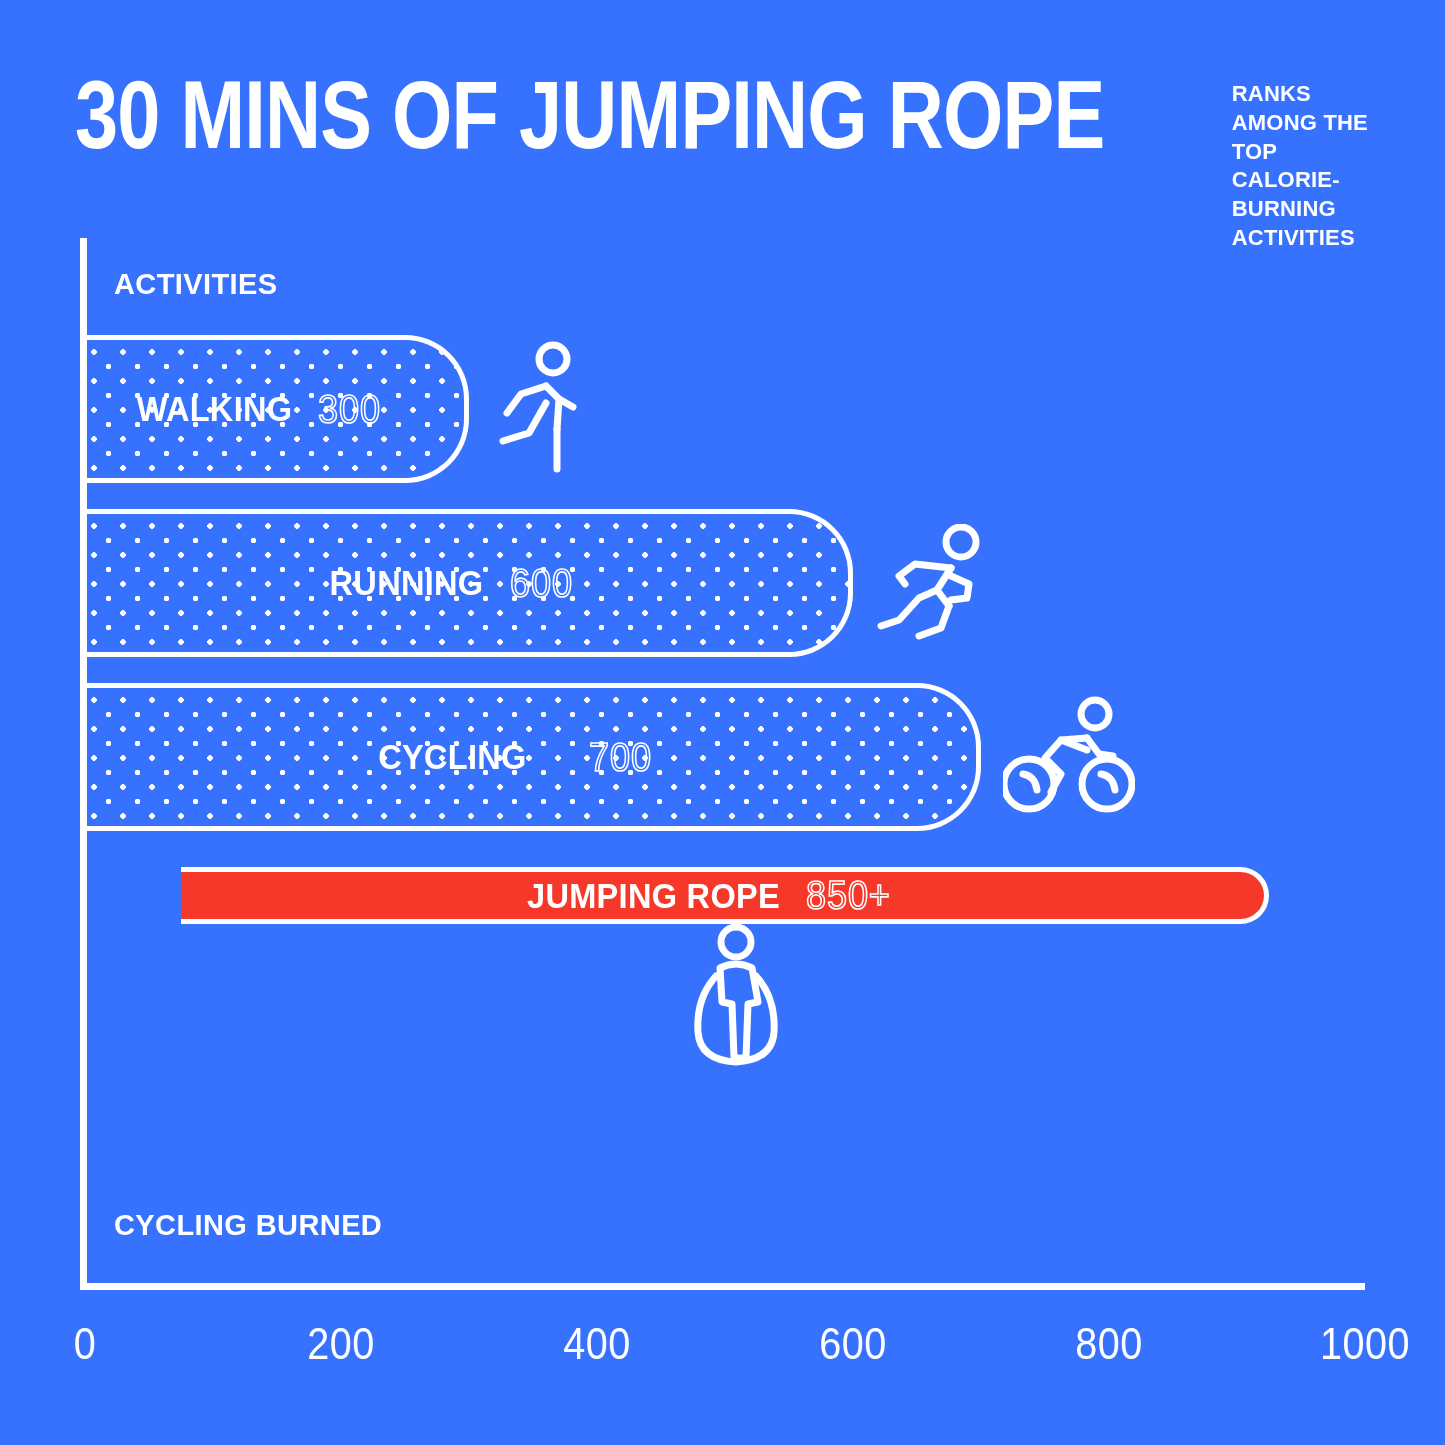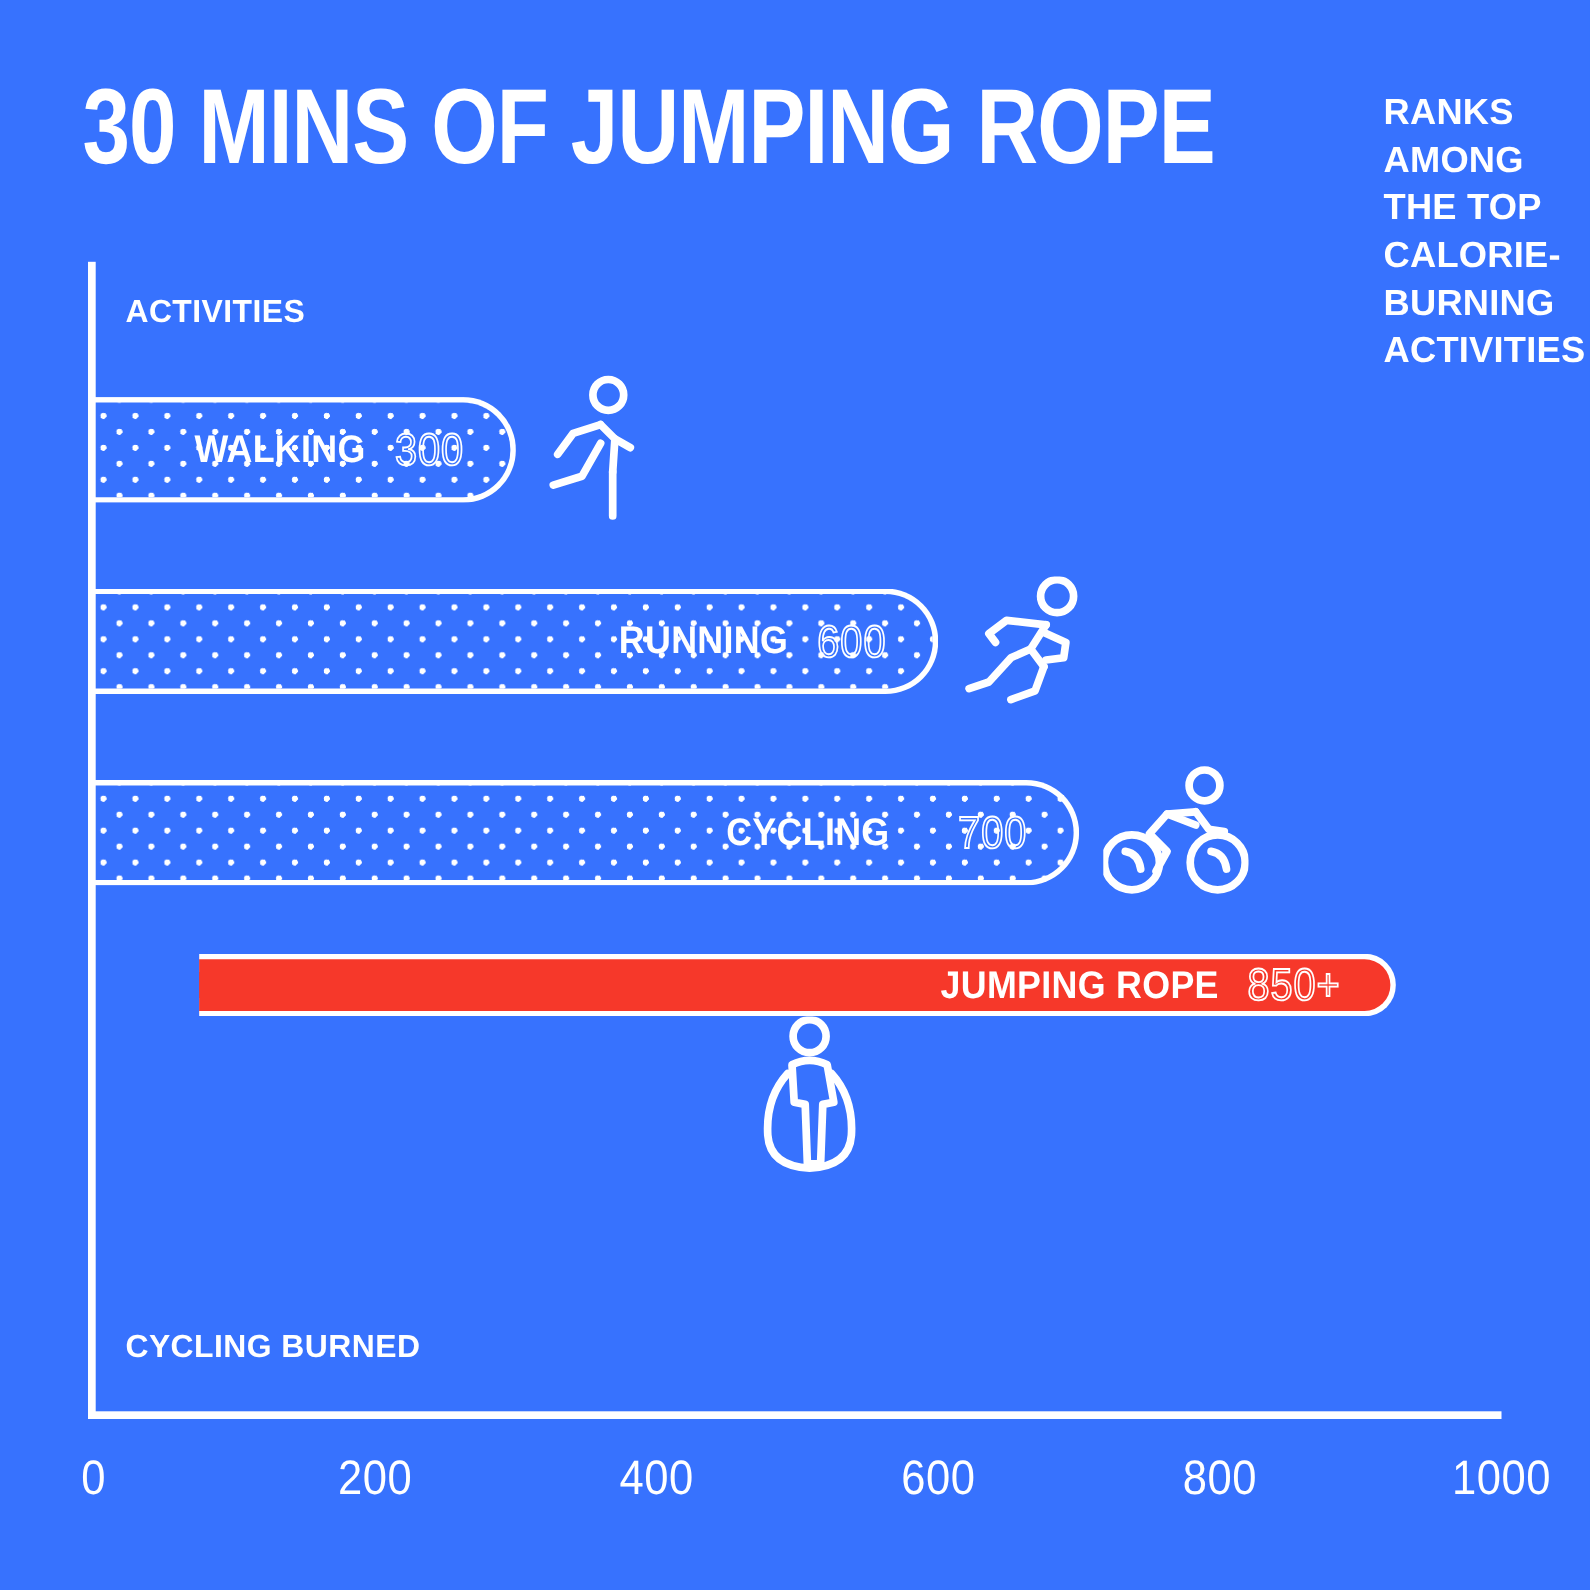--- a/index.html
+++ b/index.html
@@ -12,39 +12,38 @@
     position:relative;
   }
 
   
   .header{
     position:absolute;
     left:75px; top:58px;
     width:1300px;
     display:flex;
     align-items:flex-start;
-    gap:26px;
   }
   .title{
     color:#ffffff;
     font-family:"Liberation Sans Narrow","Liberation Sans",sans-serif;
     font-weight:700;
     font-size:97px;
     line-height:0.92;
     letter-spacing:-1px;
     transform:scaleX(0.80);
     transform-origin:left top;
     white-space:nowrap;
     margin:0;
     padding-top:12px;
   }
   .subtitle{
     color:#ffffff;
     font-weight:700;
-    font-size:33px;
+    font-size:22px;
     line-height:1.31;
     letter-spacing:0.2px;
     margin:0;
     padding-top:22px;
     width:430px;
     white-space:pre-line;
     margin-left:-130px;
   }
 
   
@@ -85,29 +84,29 @@
     position:relative;
     height:128px;
     margin-bottom:46px;
     display:flex;
     align-items:center;
   }
   .bar-row:last-child{margin-bottom:0;flex-direction:column;}
 
   .bar{
     position:relative;
-    height:96px;
+    height:148px;
     box-sizing:border-box;
     border:5px solid #ffffff;
     border-left:none;
     border-top-right-radius:64px;
     border-bottom-right-radius:64px;
     display:flex;
     align-items:center;
-    justify-content:flex-end;
+    justify-content:center;
     padding-right:34px;
     background-color:transparent;
     background-image:
       radial-gradient(circle at 7px 7px, #ffffff 2.6px, transparent 3.0px),
       radial-gradient(circle at 21.5px 21.5px, #ffffff 2.6px, transparent 3.0px);
     background-size:29px 29px, 29px 29px;
     background-position:2px 5px, 2px 5px;
   }
   .bar.highlight{
     background-color:#F6382A;

